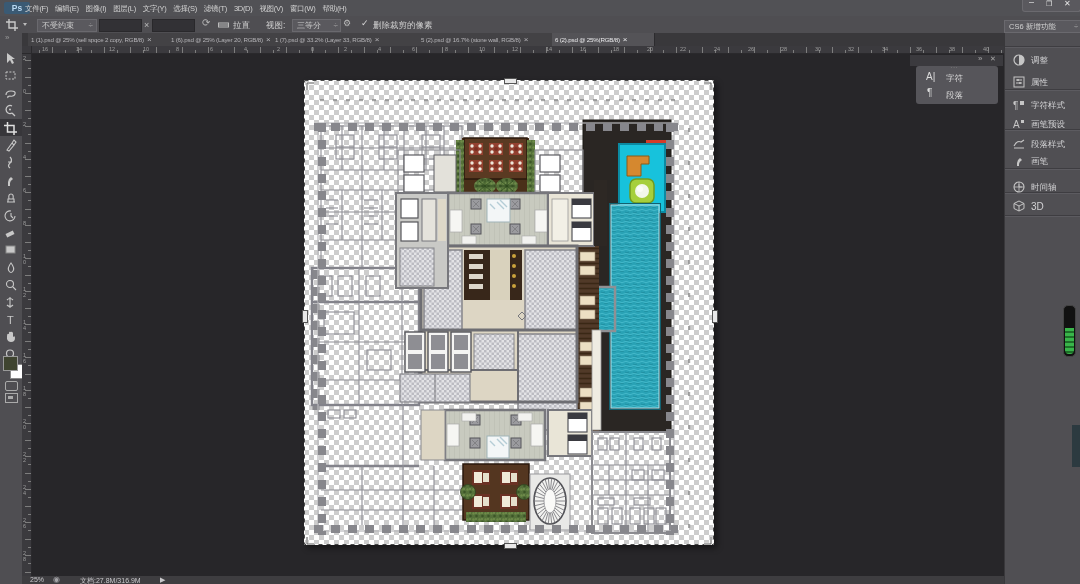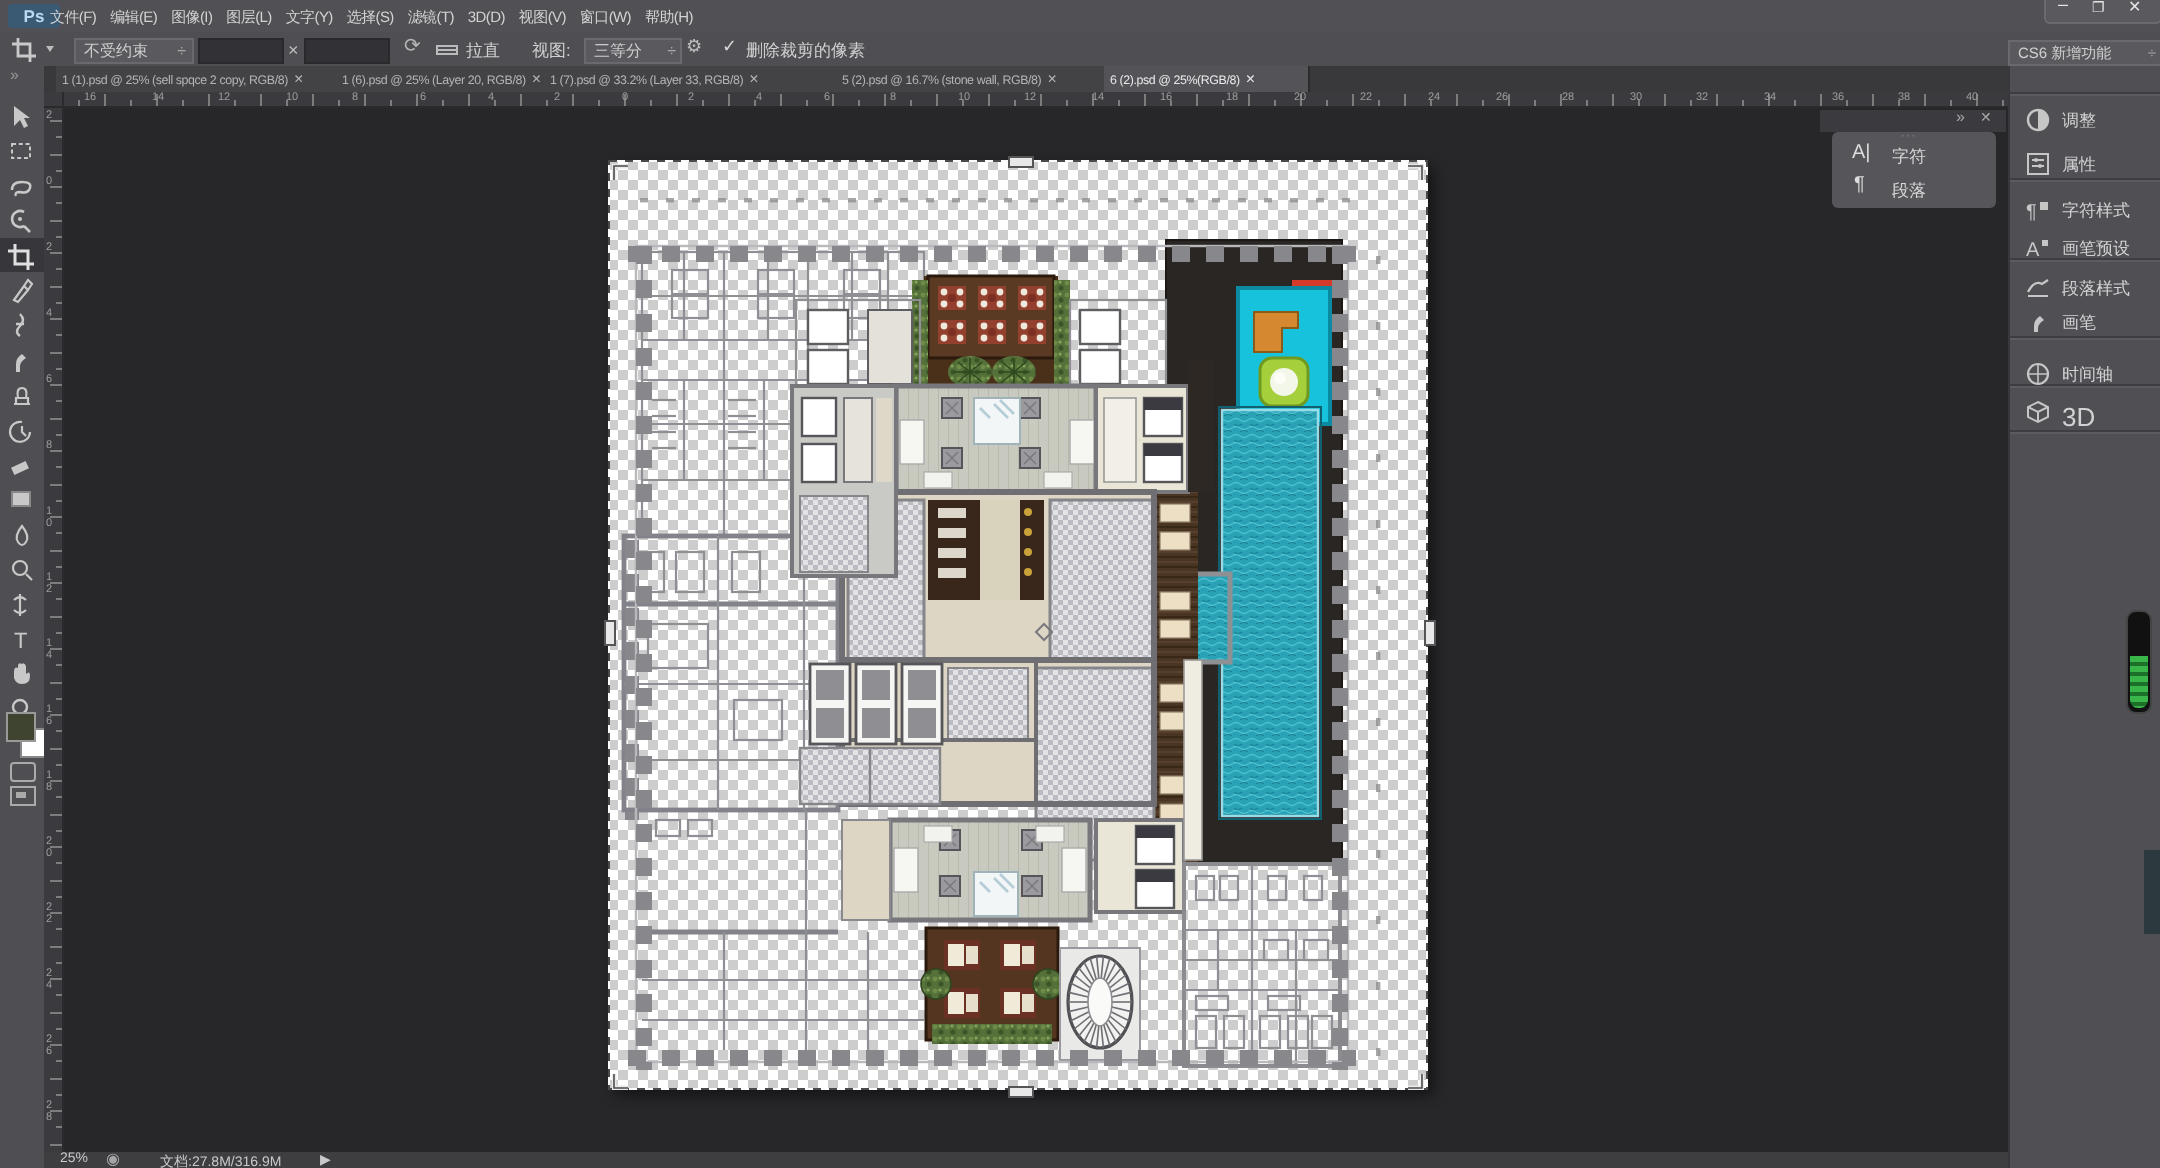--- a/index.html
+++ b/index.html
@@ -749,21 +749,21 @@
     </svg>
 <span class="abs" style="left:26px;top:123px;color:#d2d2d4;font-size:8.5px;">画笔</span>
 <svg class="abs" style="left:8px;top:148px;" width="12" height="12" viewBox="0 0 12 12">
       <circle cx="6" cy="6" r="5" fill="none" stroke="#c6c6c6" stroke-width="1.1"></circle>
       <path d="M6 3 v3 h3 M1 6 h10 M6 1 v10" stroke="#c6c6c6" stroke-width="0.8" fill="none"></path>
     </svg>
 <span class="abs" style="left:26px;top:149px;color:#d2d2d4;font-size:8.5px;">时间轴</span>
 <svg class="abs" style="left:8px;top:167px;" width="12" height="12" viewBox="0 0 12 12">
       <path d="M6 1 L11 3.5 L11 8.5 L6 11 L1 8.5 L1 3.5 Z M1 3.5 L6 6 L11 3.5 M6 6 V11" fill="none" stroke="#c6c6c6" stroke-width="1"></path>
     </svg>
-<span class="abs" style="left:26px;top:168px;color:#d2d2d4;font-size:13px;">3D</span>
+<span class="abs" style="left:26px;top:168px;color:#d2d2d4;font-size:10px;">3D</span>
 </div>
 <div class="abs" style="left:22px;top:576px;width:982px;height:8px;background:#3e3d40;">
   <span class="abs" style="left:8px;top:0px;color:#c9c8cb;font-size:7px;">25%</span>
   <span class="abs" style="left:31px;top:-1px;color:#a5a4a8;font-size:8px;">◉</span>
   <span class="abs" style="left:58px;top:0px;color:#c9c8cb;font-size:7px;">文档:27.8M/316.9M</span>
   <span class="abs" style="left:138px;top:0px;color:#c9c8cb;font-size:7px;">▶</span>
 </div>
 
 <div class="abs" style="left:1063px;top:305px;width:11px;height:50px;background:#111;border-radius:5px;border:1px solid #444;">
   <div class="abs" style="left:1px;top:22px;width:9px;height:26px;background:repeating-linear-gradient(#39b54a 0 3px,#1d7029 3px 5px);border-radius:0 0 4px 4px;"></div>

